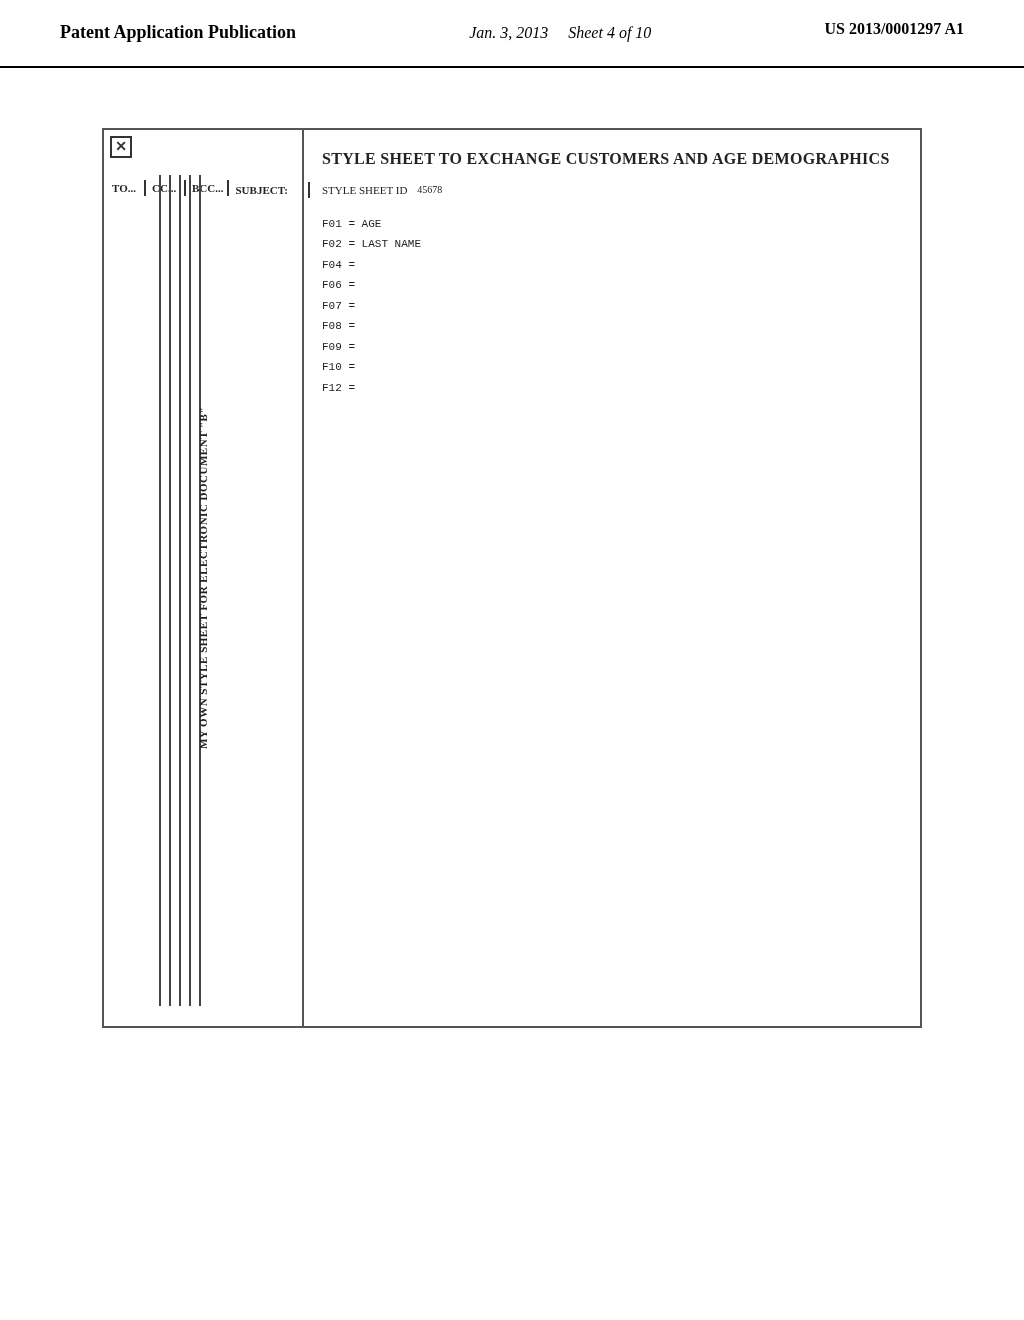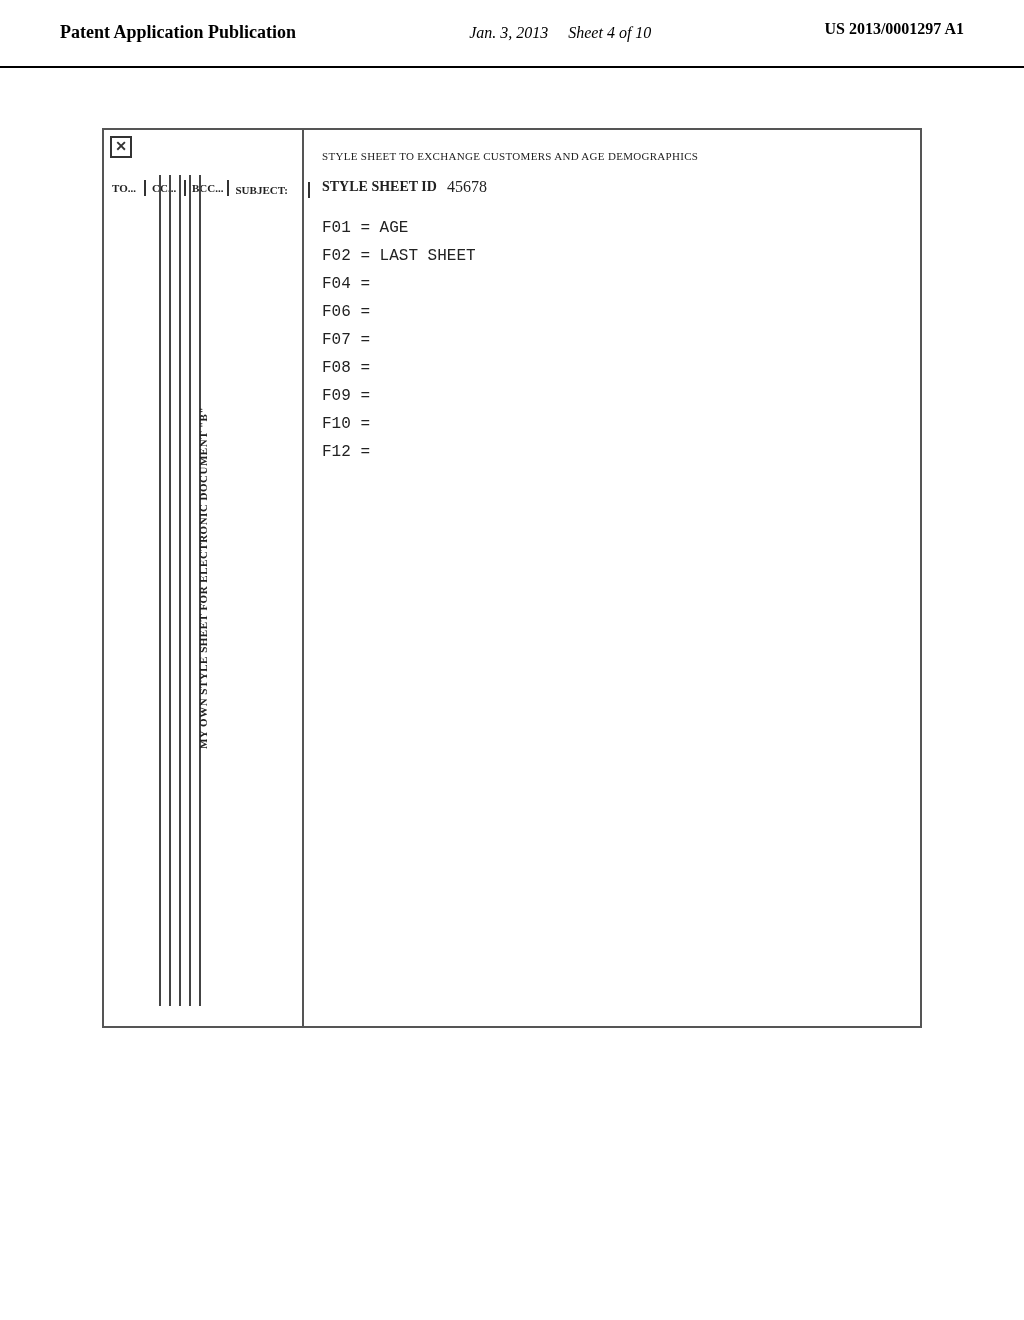--- a/index.html
+++ b/index.html
@@ -150,54 +150,54 @@
 
     .right-panel {
       flex: 1;
       display: flex;
       flex-direction: column;
       padding: 20px 18px;
       position: relative;
     }
 
     .style-sheet-title {
-      font-size: 11px;
-      font-weight: normal;
+      font-size: 16px;
+      font-weight: bold;
       color: #222;
       margin-bottom: 16px;
       letter-spacing: 0.3px;
       text-transform: uppercase;
     }
 
     .style-sheet-id-row {
       display: flex;
       align-items: center;
       gap: 10px;
       margin-bottom: 20px;
     }
 
     .style-sheet-id-label {
-      font-size: 14px;
-      font-weight: bold;
+      font-size: 11px;
+      font-weight: normal;
       color: #222;
     }
 
     .style-sheet-id-value {
-      font-size: 16px;
+      font-size: 10px;
       color: #222;
     }
 
     .fields-section {
       display: flex;
       flex-direction: column;
       gap: 4px;
     }
 
     .field-definition {
-      font-size: 16px;
+      font-size: 11px;
       color: #222;
       font-family: 'Courier New', Courier, monospace;
       line-height: 1.5;
     }
 
     .vertical-lines {
       position: absolute;
       left: 55px;
       top: 45px;
       bottom: 20px;
@@ -267,21 +267,21 @@
       <div class="style-sheet-title">STYLE SHEET TO EXCHANGE CUSTOMERS AND AGE DEMOGRAPHICS</div>
 
       <div class="style-sheet-id-row">
         <span class="style-sheet-id-label">STYLE SHEET ID</span>
         <span class="style-sheet-id-value">45678</span>
       </div>
 
       <div class="fields-section">
 
       <div class="field-definition">F01 = AGE</div>
-          <div class="field-definition">F02 = LAST SHEET</div>
+          <div class="field-definition">F02 = LAST NAME</div>
           <div class="field-definition">F04 =</div>
           <div class="field-definition">F06 =</div>
           <div class="field-definition">F07 =</div>
           <div class="field-definition">F08 =</div>
           <div class="field-definition">F09 =</div>
           <div class="field-definition">F10 =</div>
           <div class="field-definition">F12 =</div>
         </div>
 
     </div>

